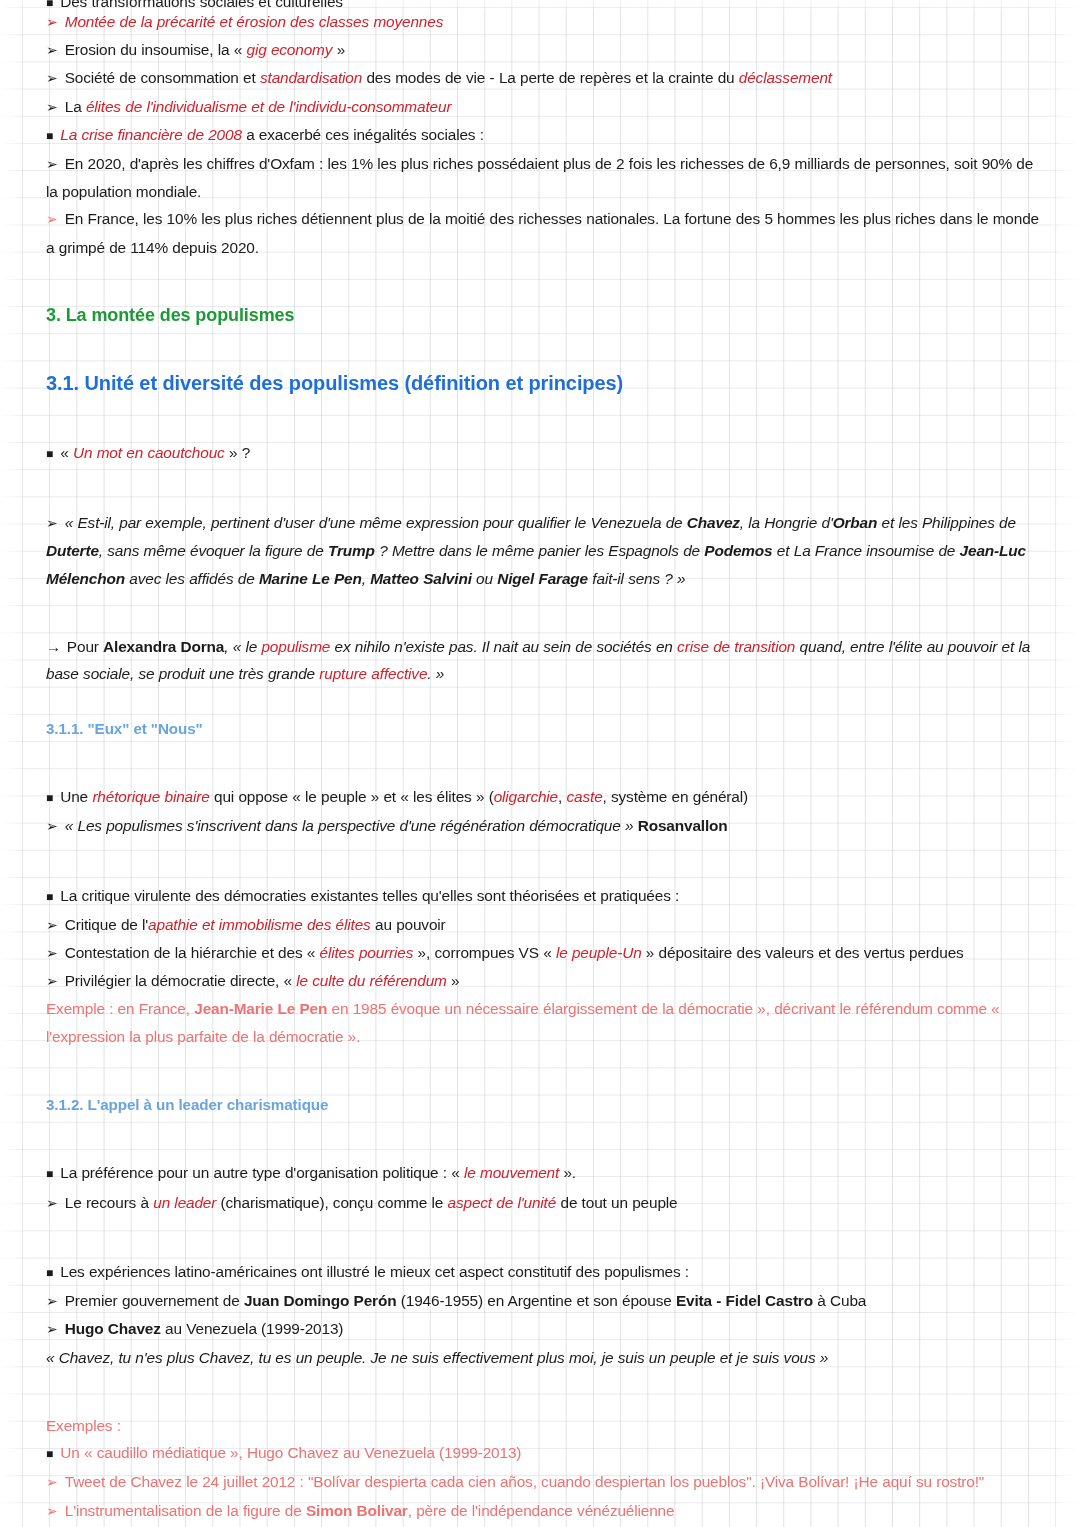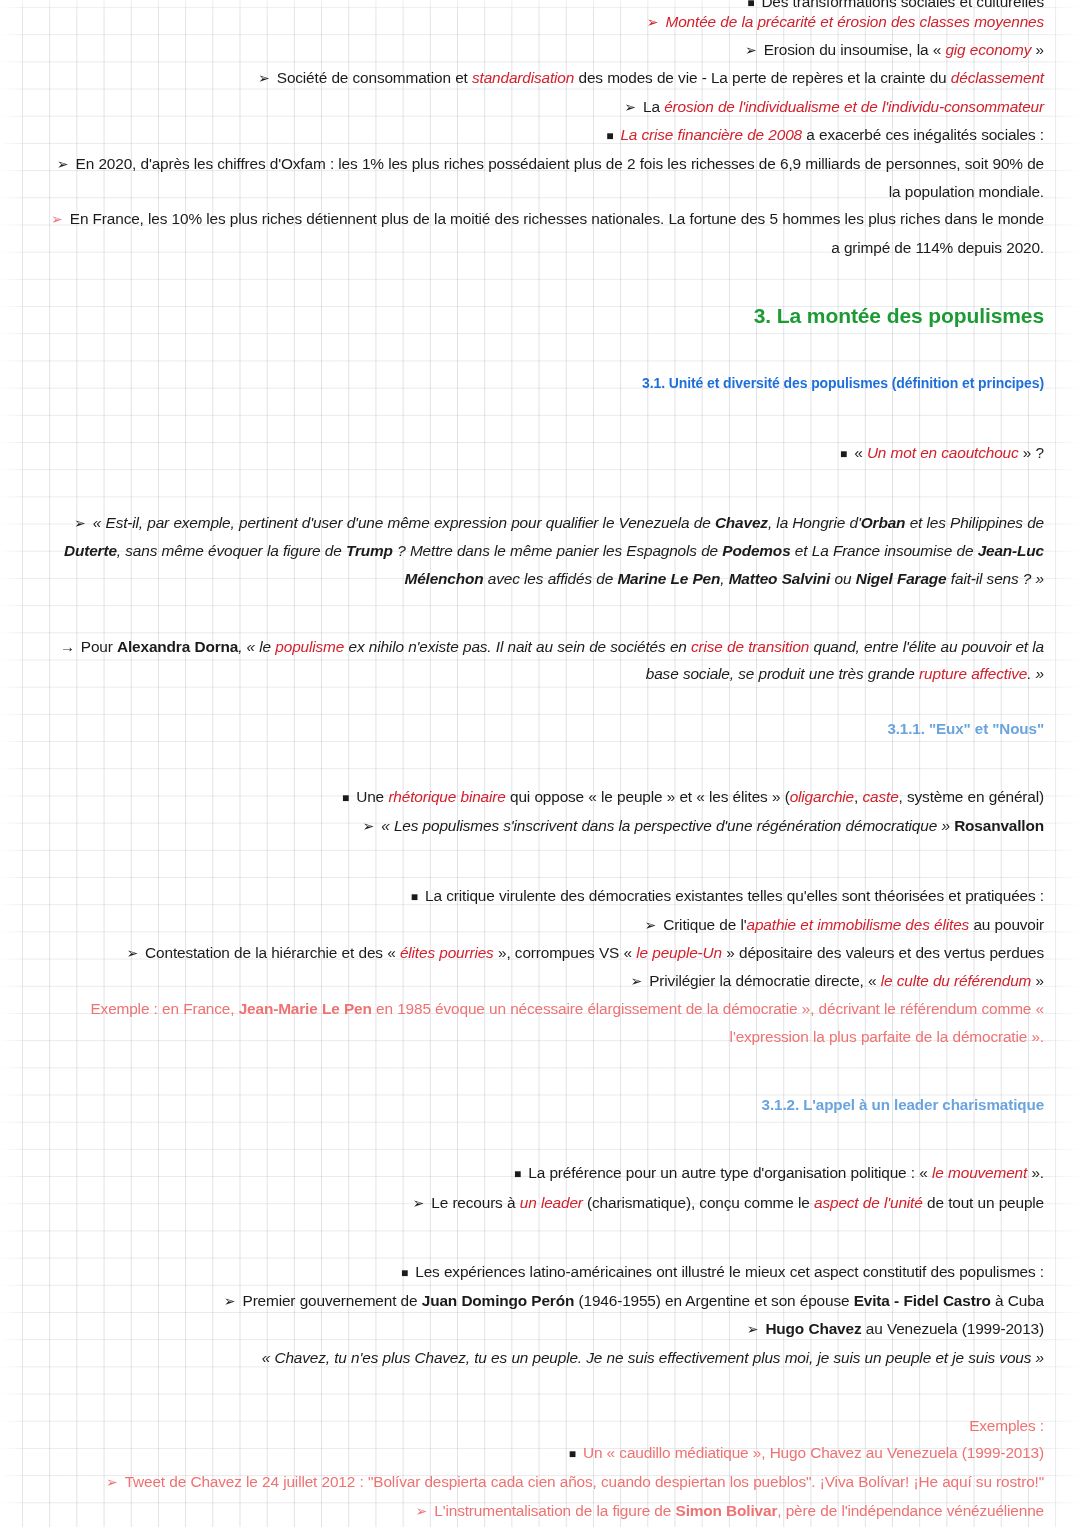--- a/index.html
+++ b/index.html
@@ -19,21 +19,20 @@
     position: relative;
     width: 1080px;
     height: 1527px;
     background-color: #ffffff;
     background-image:
       linear-gradient(to right, rgba(155,160,170,0.30) 1px, transparent 1px),
       linear-gradient(to bottom, rgba(155,160,170,0.22) 1px, transparent 1px);
     background-size: 27.2px 27.2px;
     background-position: 22px 7px;
     overflow: hidden;
-    text-align: right;
   }
   
   #page::after {
     content: "";
     position: absolute;
     inset: 0;
     pointer-events: none;
     background:
       linear-gradient(to right, #fff 0px, rgba(255,255,255,0) 26px),
       linear-gradient(to left,  #fff 0px, rgba(255,255,255,0) 34px),
@@ -80,28 +79,28 @@
   .b        { font-weight: bold; margin-top: 20px; }
   .i        { font-style: italic; }
 
   .coral      { color: #ef7272; }
   .coral-b    { color: #ef7272; font-weight: bold; }
   .l-coral    { color: #ef7272; }
   .l-italic   { font-style: italic; }
 
   
   .h-green {
-    font-size: 21px;
+    font-size: 18px;
     line-height: 27.2px;
     font-weight: bold;
     color: #1c9a34;
     letter-spacing: -0.1px;
   }
   .h-blue {
-    font-size: 14px;
+    font-size: 20px;
     line-height: 27.2px;
     font-weight: bold;
     color: #1e6fd9;
     letter-spacing: -0.1px;
   }
   .h-blue-light {
     font-size: 15.2px;
     line-height: 27.2px;
     font-weight: bold;
     color: #6aa4de;
@@ -134,21 +133,21 @@
 
     <div class="line">
       <span class="bullet-ar dark">➢</span><span>Erosion du insoumise, la « </span><span class="red">gig economy</span><span> »</span>
     </div>
 
     <div class="line">
       <span class="bullet-ar dark">➢</span><span>Société de consommation et </span><span class="red">standardisation</span><span> des modes de vie - La perte de repères et la crainte du </span><span class="red">déclassement</span>
     </div>
 
     <div class="line">
-      <span class="bullet-ar dark">➢</span><span>La </span><span class="red">érosion de l'individualisme et de l'individu-consommateur</span>
+      <span class="bullet-ar dark">➢</span><span>La </span><span class="red">élites de l'individualisme et de l'individu-consommateur</span>
     </div>
 
     <div class="line">
       <span class="bullet-sq">■</span><span class="red">La crise financière de 2008</span><span> a exacerbé ces inégalités sociales :</span>
     </div>
 
     <div class="line">
       <span class="bullet-ar dark">➢</span><span>En 2020, d'après les chiffres d'Oxfam : les 1% les plus riches possédaient plus de 2 fois les richesses de 6,9 milliards de personnes, soit 90% de la population mondiale.</span>
     </div>
 

